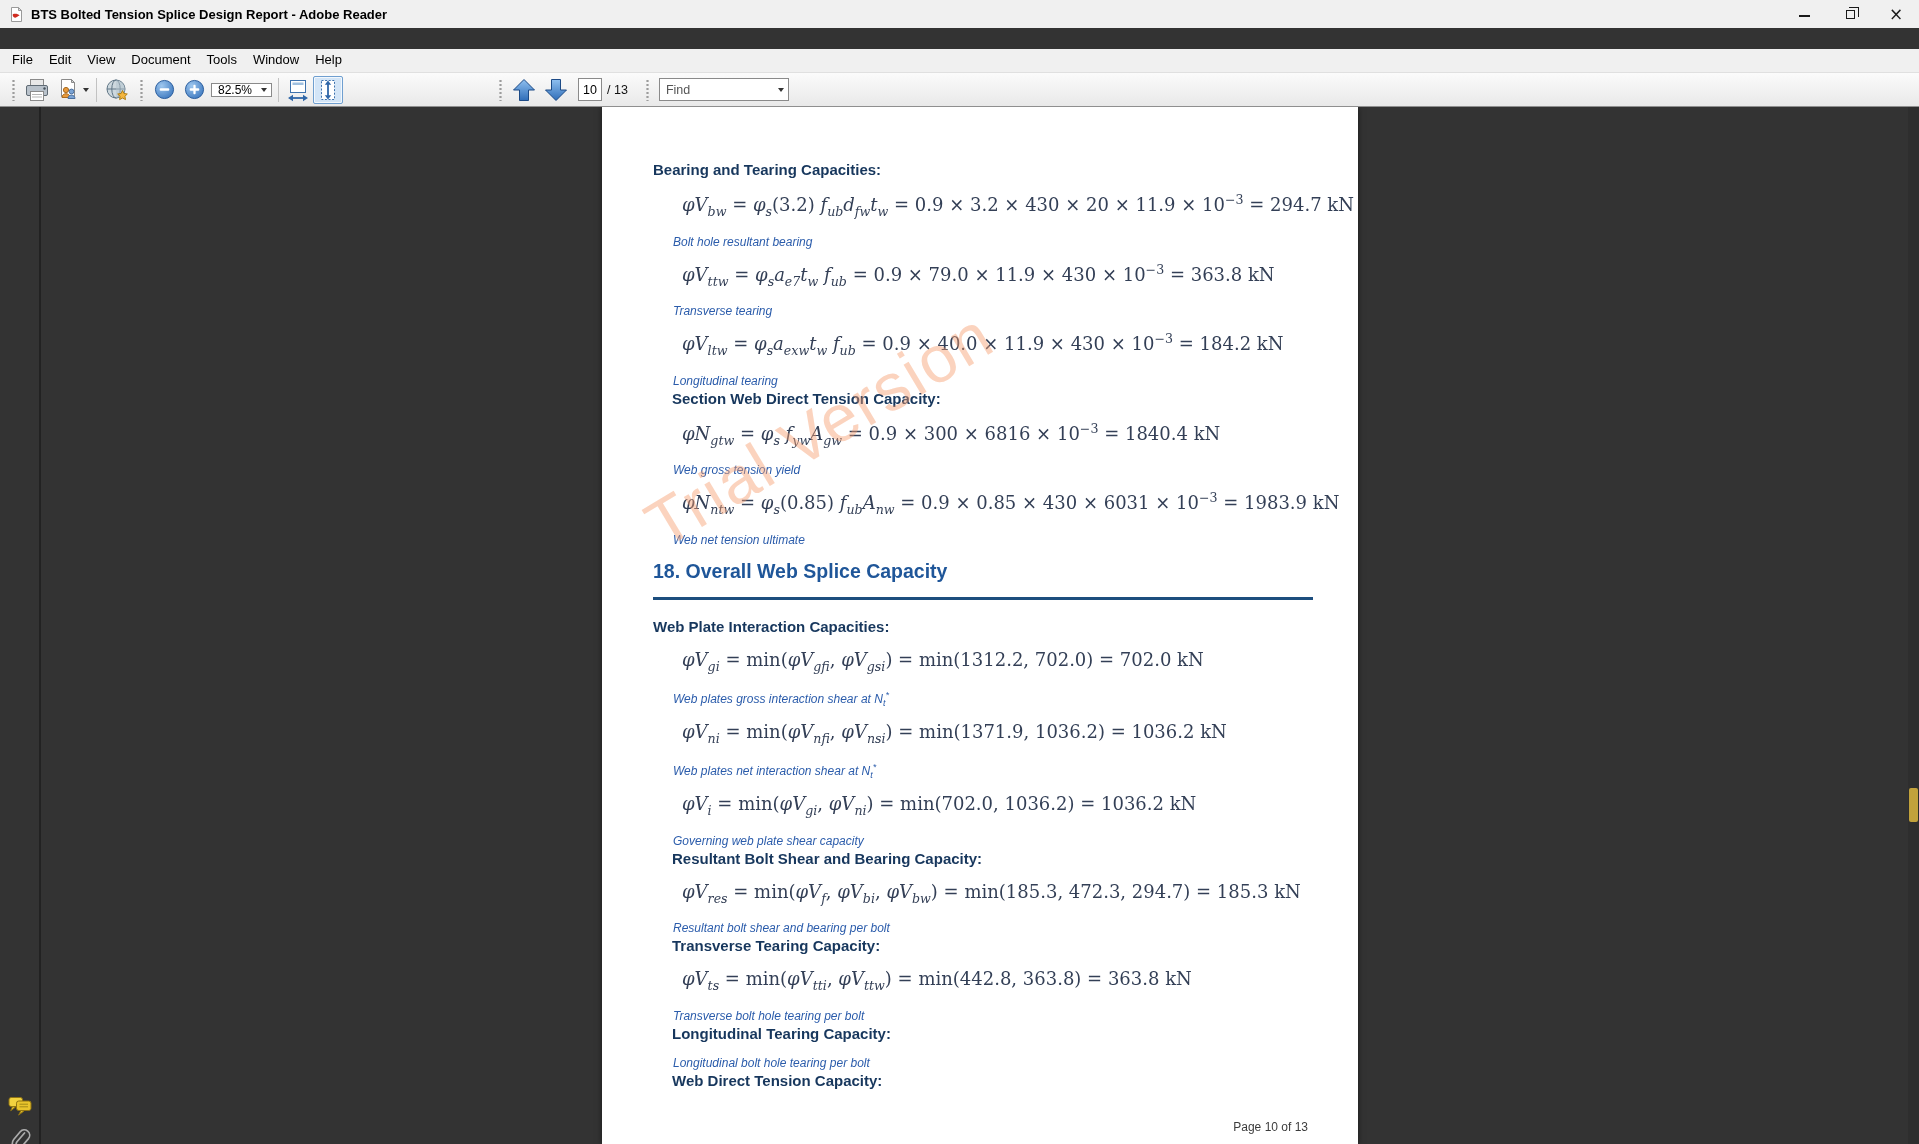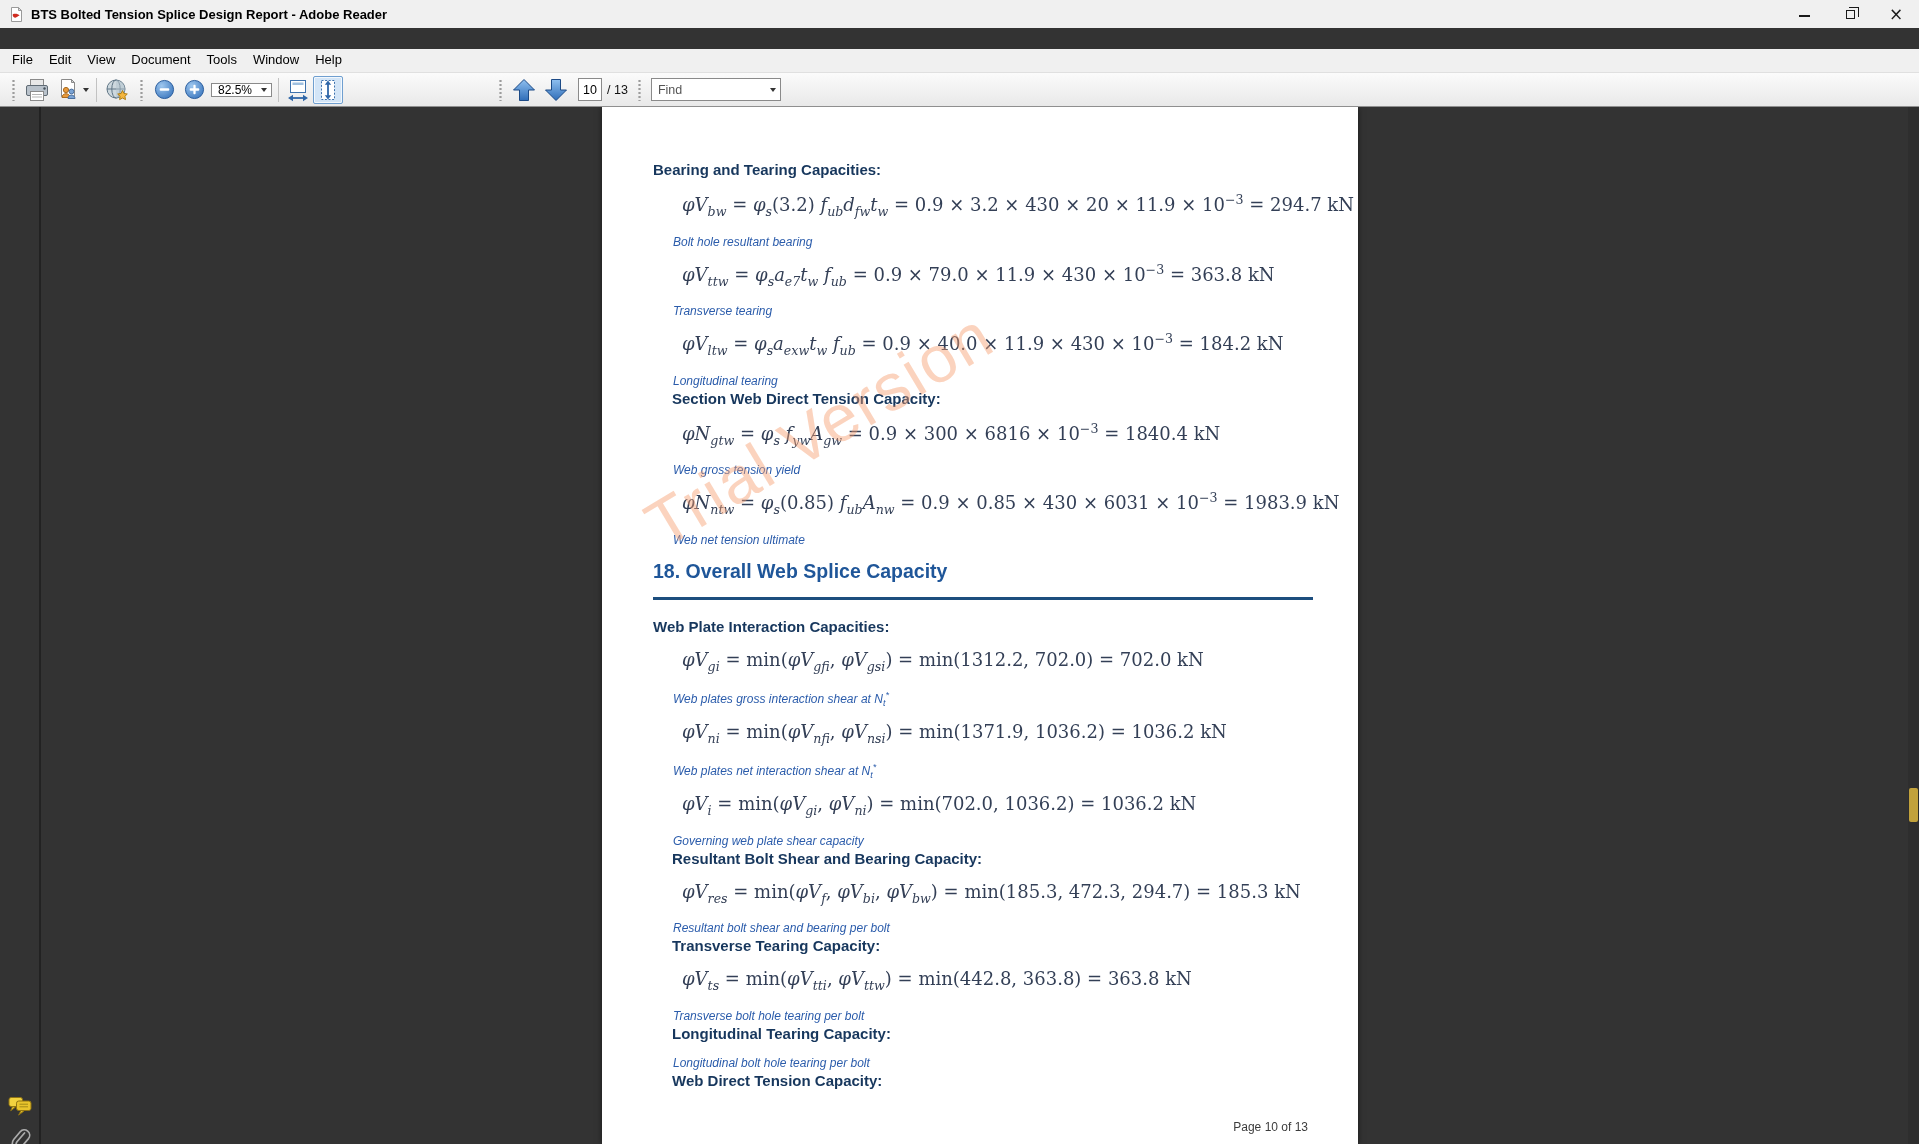--- a/index.html
+++ b/index.html
@@ -34,21 +34,21 @@
   .toolbtn { height:28px; min-width:30px; display:flex; align-items:center; justify-content:center;
       border:1px solid rgba(0,0,0,0); border-radius:2px; padding:0 2px; }
   .toolbtn.pressed { background:#d3e5f7; border:1px solid #6f9fd0; box-shadow:inset 0 0 0 1px #f3f8fd; }
   .caret { width:0; height:0; border-left:3.5px solid rgba(0,0,0,0); border-right:3.5px solid rgba(0,0,0,0);
       border-top:4px solid #333; margin-left:3px; }
   .zoombox { display:flex; align-items:center; background:#fff; border:1px solid #8a8a8a; height:14px;
       padding:0 4px 0 6px; margin:0 2px; }
   .zoombox .zval { font-size:12px; color:#000; margin-right:6px; }
   .pageinput { width:24px; height:23px; border:1px solid #8a8a8a; background:#fff; text-align:center;
       font-size:12.5px; font-family:"Liberation Sans",sans-serif; margin:0 5px 0 6px; }
-  .pagetotal { font-size:12.5px; color:#111; margin-right:4px; white-space:nowrap; }
+  .pagetotal { font-size:12.5px; color:#111; margin-right:12px; white-space:nowrap; }
   .findbox { display:flex; align-items:center; background:#fff; border:1px solid #8a8a8a; height:23px;
       width:130px; margin-left:4px; padding:0 4px 0 6px; }
   .findbox input { border:none; outline:none; flex:1 1 auto; width:90px; font-size:12.5px;
       font-family:"Liberation Sans",sans-serif; color:#333; }
   .findbox input::placeholder { color:#555; opacity:1; }
   .navspacer { width:150px; }
 
   
   .workarea { flex:1 1 auto; display:flex; position:relative; background:#333; min-height:0; }
   .leftstrip { width:41px; background:#333; border-right:2px solid #222; position:relative; flex:0 0 auto; }

